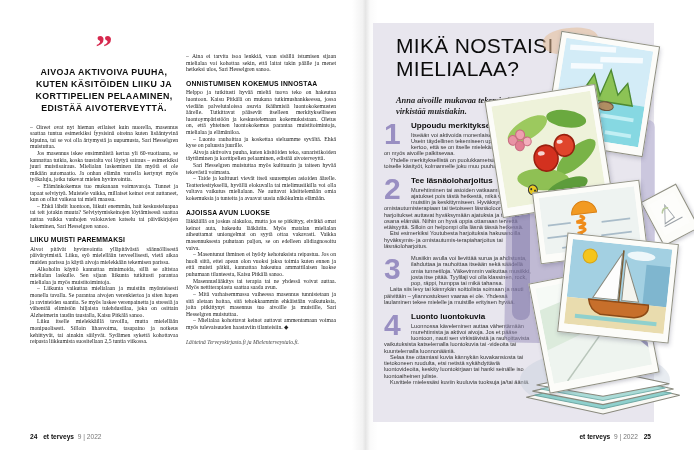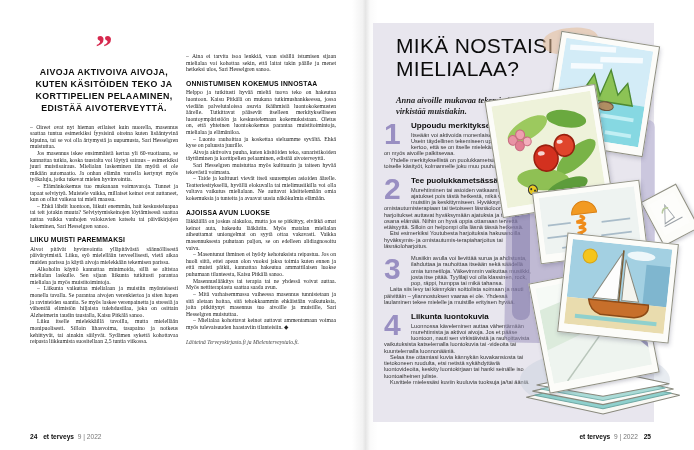--- a/index.html
+++ b/index.html
@@ -78,21 +78,21 @@
   .ph-corner{left:650px;top:190px;width:40px;height:50px;transform:rotate(-28deg);z-index:2;}
   .ph-stack{position:absolute;left:520px;top:360px;width:166px;height:55px;z-index:1;}
 </style>
 </head>
 <body>
 
 <div class="spread">
 
   <div class="col col1">
     <div class="quote-marks">”</div>
-    <div class="quote-text">AIVOJA AKTIVOIVA AIVOJA, KUTEN KÄSITÖIDEN TEKO JA KORTTIPELIEN PELAAMINEN, EDISTÄÄ AIVOTERVEYTTÄ.</div>
+    <div class="quote-text">AIVOJA AKTIVOIVA PUUHA, KUTEN KÄSITÖIDEN LIIKU JA KORTTIPELIEN PELAAMINEN, EDISTÄÄ AIVOTERVEYTTÄ.</div>
     <div class="body">
       <div>
           <p>– Oireet ovat nyt hieman erilaiset kuin nuorella, masennus saattaa tuntua esimerkiksi fyysisinä oireina kuten lisääntyvinä kipuina, tai se voi olla ärtymystä ja uupumusta, Sari Hesselgren muistuttaa.</p>
           <p>Jos masennus iskee ensimmäistä kertaa yli 60-vuotiaana, se kannattaa tutkia, koska taustalta voi löytyä sairaus – esimerkiksi juuri muistisairaus. Mielialan laskeminen iän myötä ei ole mikään automaatio. Ja onhan elämän varrella kertynyt myös työkaluja, jotka tukevat mielen hyvinvointia.</p>
           <p>– Elämänkokemus tuo mukanaan voimavaroja. Tunnet ja tapaat selviytyä. Muistele vaikka, millaiset keinot ovat auttaneet, kun on ollut vaikeaa tai mieli maassa.</p>
           <p>– Ehkä lähdit luontoon, liikuit enemmän, hait keskusteluapua tai teit jotakin muuta? Selviytymiskeinojen löytämisessä saattaa auttaa vaikka vanhojen valokuvien katselu tai päiväkirjojen lukeminen, Sari Hesselgren sanoo.</p>
         </div>
       <h3>LIIKU MUISTI PAREMMAKSI</h3>
       <div>
           <p>Aivot pitävät hyvinvointia ylläpitävästä säännöllisestä päivärytmistä. Liiku, syö mielellään terveellisesti, vietä aikaa muiden parissa ja käytä aivoja mielekkään tekemisen parissa.</p>
@@ -145,36 +145,36 @@
     <div class="step">
       <div class="step-num">1</div>
       <h4 class="step-title">Uppoudu merkitykselliseen</h4>
       <div>
           <p>Itseään voi aktivoida monenlaisella tekemisellä. Usein täydellinen tekemiseen uppoutuminen kertoo, että se on itselle mielekästä. Silloin se on myös aivoille palkitsevaa.</p>
           <p>Yhdelle merkityksellistä on puolukkametsässä samoilu, toiselle käsityöt, kolmannelle joku muu puuha.</p>
         </div>
     </div>
     <div class="step">
       <div class="step-num">2</div>
-      <h4 class="step-title">Tee puolukkametsässä</h4>
+      <h4 class="step-title">Tee läsnäoloharjoitus</h4>
       <div>
           <p>Murehtiminen tai asioiden vatkaaminen vie ajatukset pois tästä hetkestä, mikä voi vaikuttaa muistiin ja keskittymiseen. Hyväksymis- ja omistautumisterapiaan tai tietoiseen läsnäoloon keskittyvät harjoitukset auttavat hyväksymään ajatuksia ja tunteita osana elämää. Niihin on hyvä oppia ottamaan tervettä etäisyyttä. Silloin on helpompi olla läsnä tässä hetkessä.</p>
           <p>Etsi esimerkiksi Youtubesta harjoituksia hakusanoilla hyväksymis- ja omistautumis-terapiaharjoitus tai läsnäoloharjoitus.</p>
         </div>
     </div>
     <div class="step">
       <div class="step-num">3</div>
       <div>
           <p>Musiikin avulla voi lievittää surua ja ahdistusta, ilahduttaa ja rauhoittaa itseään sekä säädellä omia tunnetiloja. Väkevimmin vaikuttaa musiikki, josta itse pitää. Tyylilaji voi olla klassinen, rock, pop, räppi, humppa tai mikä tahansa.</p>
           <p>Laita siis levy tai kännykän soittolista soimaan ja nauti päivittäin – yliannostuksen vaaraa ei ole. Yhdessä laulaminen tekee mielelle ja muistille erityisen hyvää.</p>
         </div>
     </div>
     <div class="step">
       <div class="step-num">4</div>
-      <h4 class="step-title">Liikunta luontokuvia</h4>
+      <h4 class="step-title">Luonto luontokuvia</h4>
       <div>
           <p>Luonnossa käveleminen auttaa vähentämään murehtimista ja aktivoi aivoja. Jos et pääse luontoon, nauti sen virkistävistä ja rauhoittavista vaikutuksista katselemalla luontokuvia tai -videoita tai kuuntelemalla luonnonääniä.</p>
           <p>Selaa itse ottamiasi kuvia kännykän kuvakansiosta tai tietokoneen ruudulta, etsi netistä sykähdyttäviä luontovideoita, keskity luontokirjaan tai hanki seinälle iso luontoaiheinen juliste.</p>
           <p>Kuvittele mielessäsi kuviin kuuluvia tuoksuja ja/tai ääniä.</p>
         </div>
     </div>
   </div>
 
   <div class="illo">
     <div class="wash w-tan"></div>

